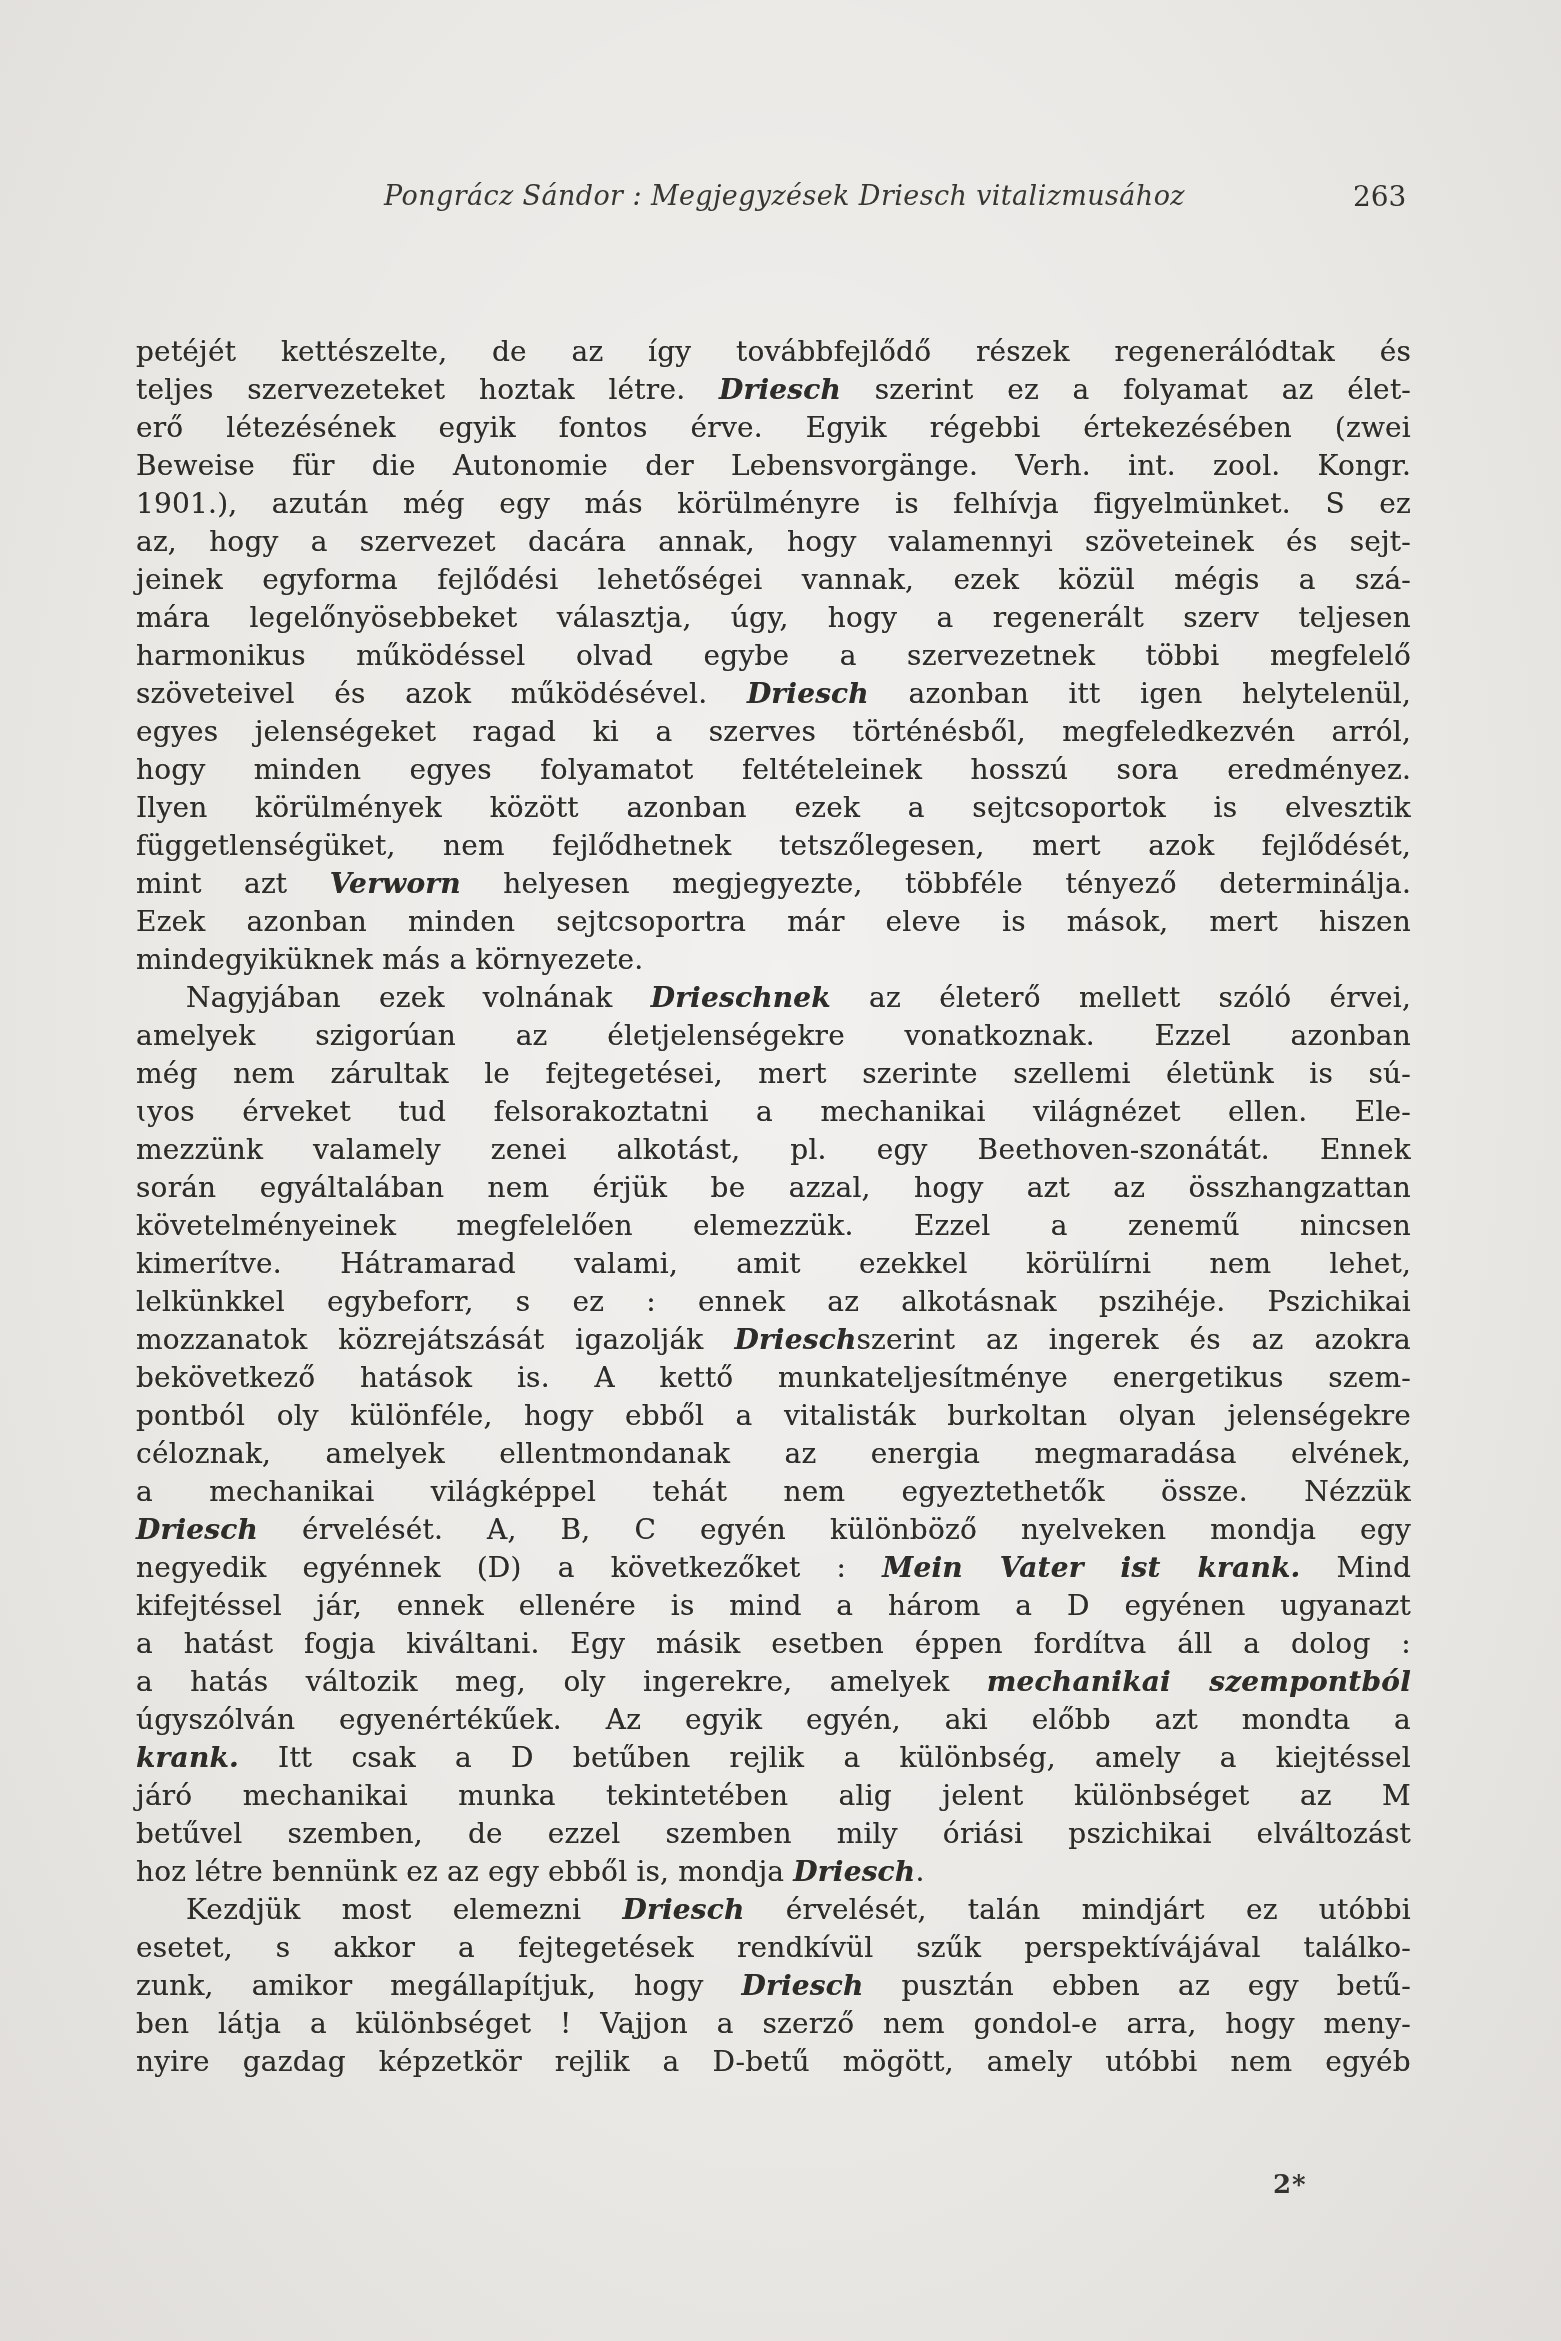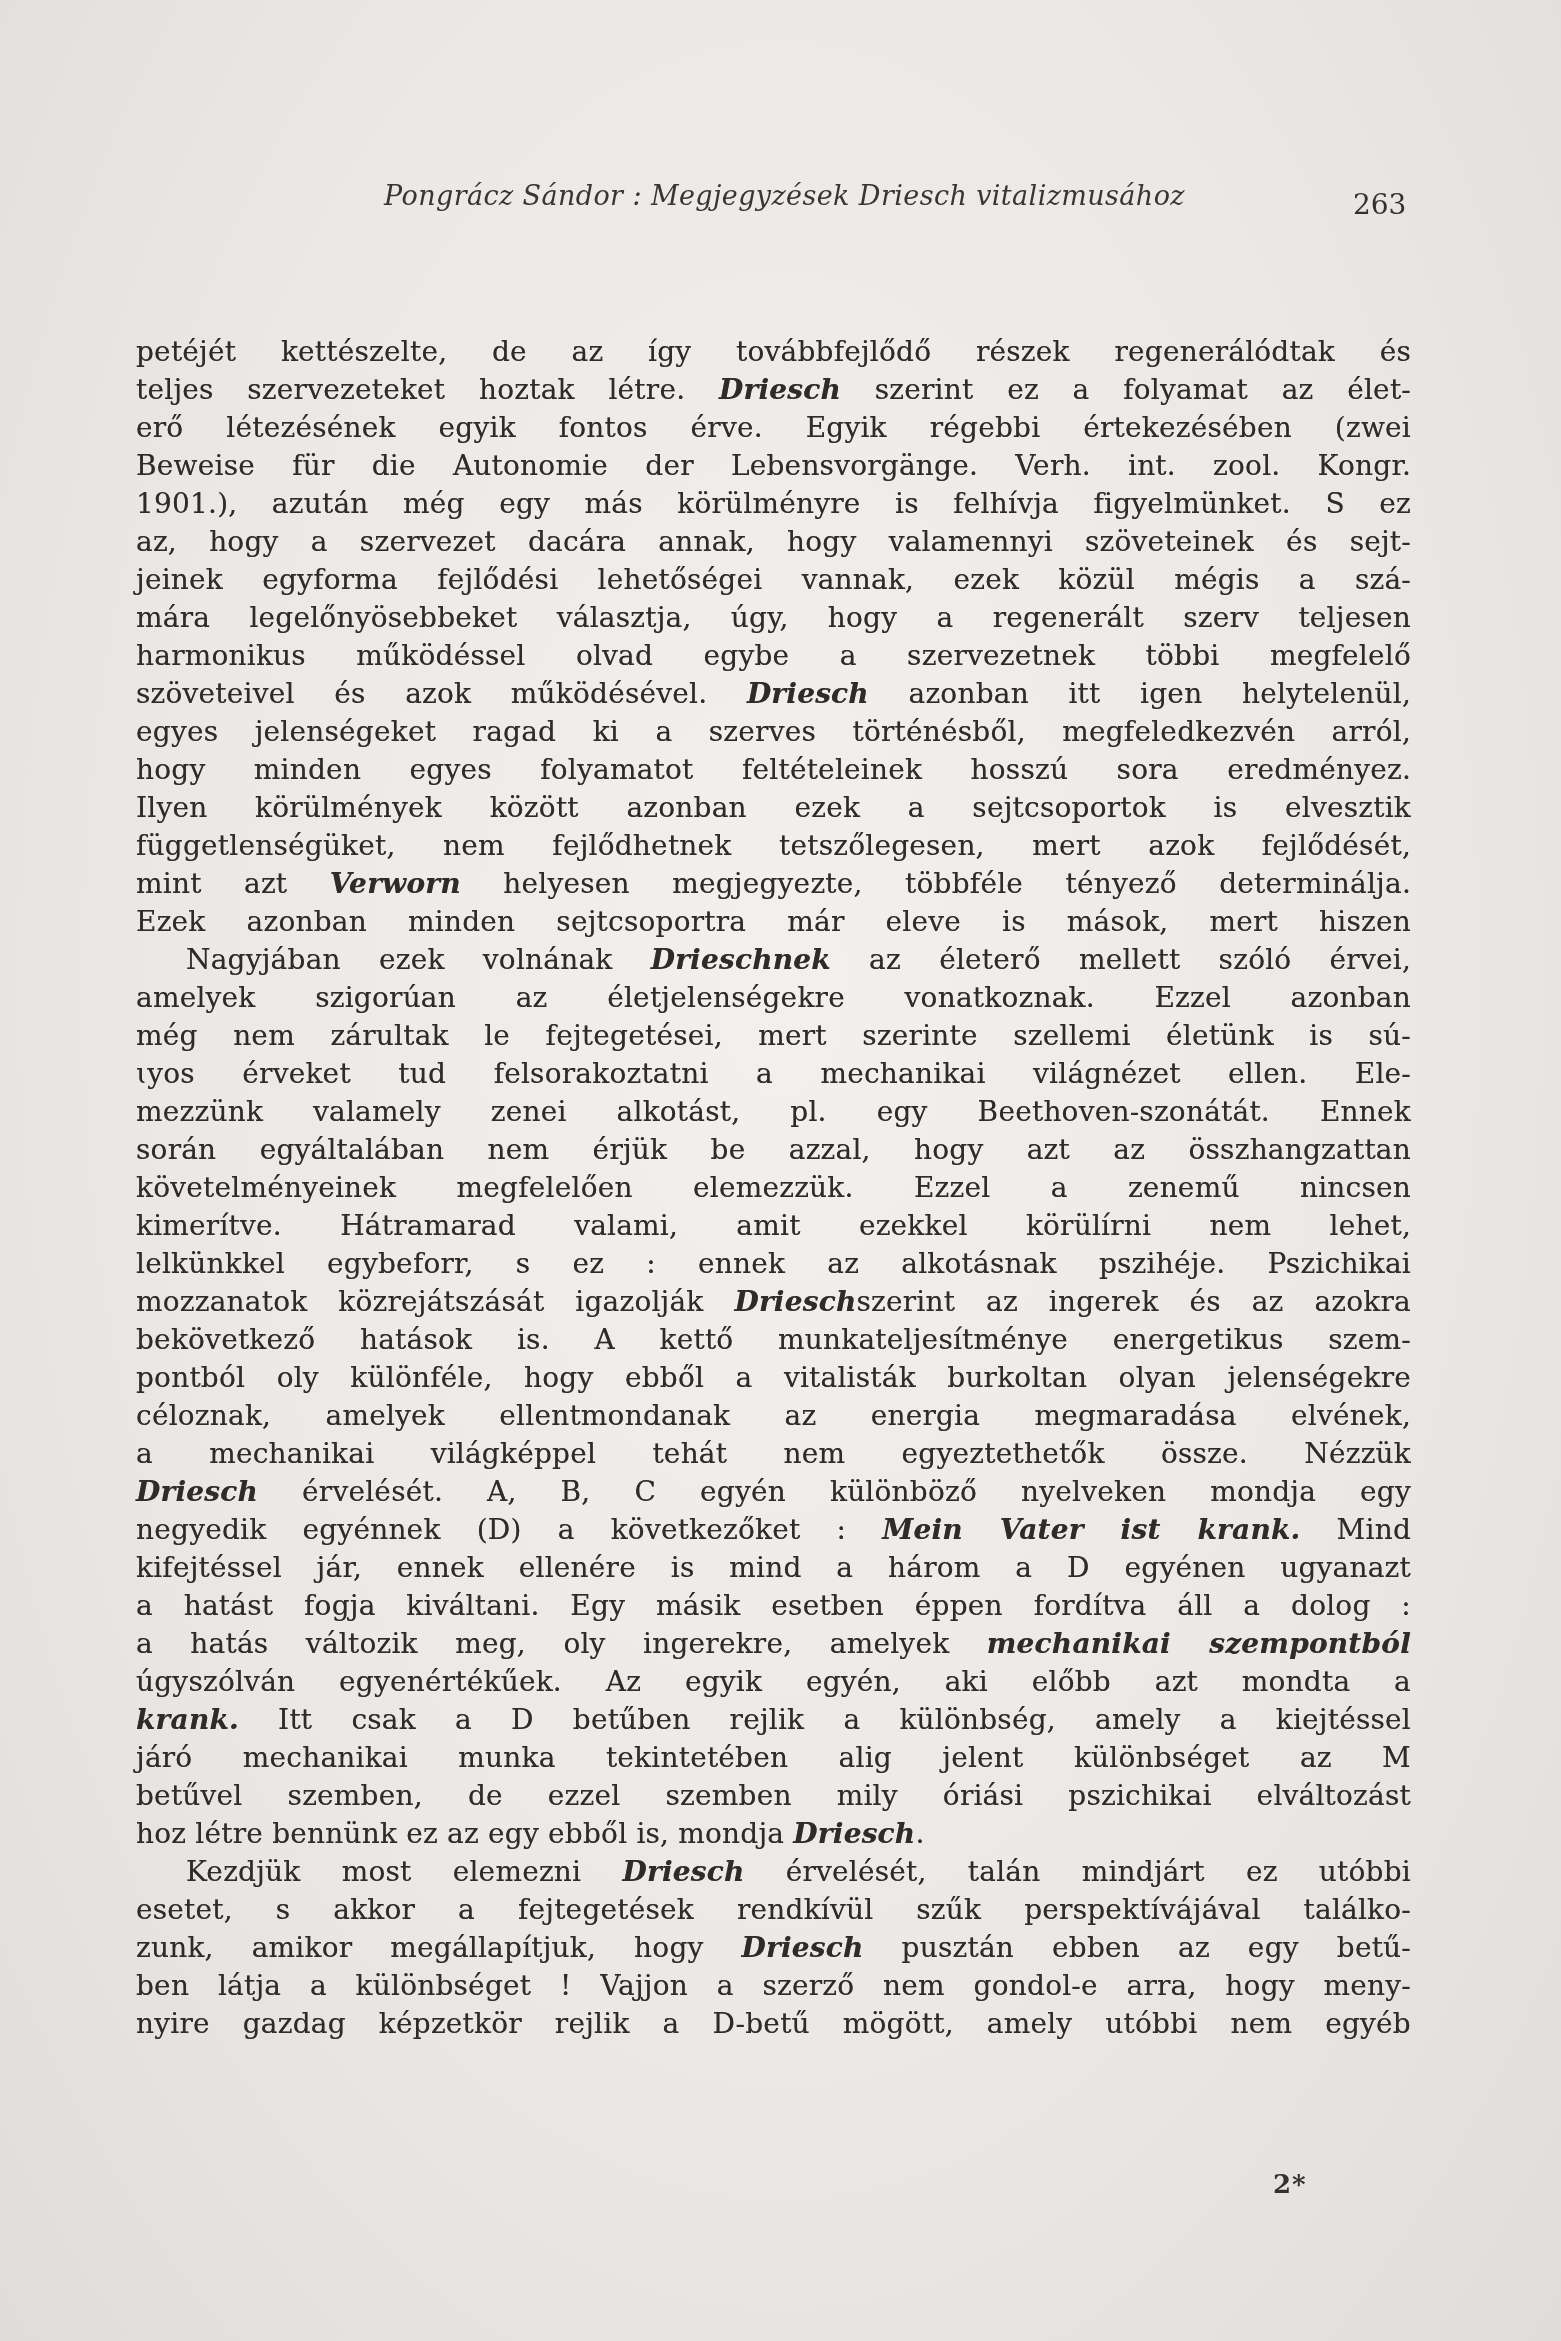--- a/index.html
+++ b/index.html
@@ -22,21 +22,21 @@
   }
   .running-header .title{
     position:absolute;left:50%;transform:translateX(-50%);
     font-style:italic;
     font-size:27px;
     white-space:nowrap;
     color:#383631;
     letter-spacing:0.4px;
   }
   .running-header .pagenum{
-    position:absolute;right:15.6px;top:8px;
+    position:absolute;right:15.6px;top:0;
     font-size:28px;
     color:#34322e;
   }
   .page-body{
     position:absolute;
     left:136px;top:333px;width:1275px;
     font-size:28px;
     line-height:38px;
     letter-spacing:0.2px;
     text-shadow:0 0 0.5px rgba(46,44,41,.55);
@@ -82,20 +82,21 @@
       <div class="line"><span class="rm">jeinek egyforma fejlődési lehetőségei vannak, ezek közül mégis a szá-</span></div>
       <div class="line"><span class="rm">mára legelőnyösebbeket választja, úgy, hogy a regenerált szerv teljesen</span></div>
       <div class="line"><span class="rm">harmonikus működéssel olvad egybe a szervezetnek többi megfelelő</span></div>
       <div class="line"><span class="rm">szöveteivel és azok működésével. </span><span class="it">Driesch</span><span class="rm"> azonban itt igen helytelenül,</span></div>
       <div class="line"><span class="rm">egyes jelenségeket ragad ki a szerves történésből, megfeledkezvén arról,</span></div>
       <div class="line"><span class="rm">hogy minden egyes folyamatot feltételeinek hosszú sora eredményez.</span></div>
       <div class="line"><span class="rm">Ilyen körülmények között azonban ezek a sejtcsoportok is elvesztik</span></div>
       <div class="line"><span class="rm">függetlenségüket, nem fejlődhetnek tetszőlegesen, mert azok fejlődését,</span></div>
       <div class="line"><span class="rm">mint azt </span><span class="it">Verworn</span><span class="rm"> helyesen megjegyezte, többféle tényező determinálja.</span></div>
       <div class="line"><span class="rm">Ezek azonban minden sejtcsoportra már eleve is mások, mert hiszen</span></div>
+      <div class="line no-just"><span class="rm">mindegyiküknek más a környezete.</span></div>
       <div class="line indent"><span class="rm">Nagyjában ezek volnának </span><span class="it">Drieschnek</span><span class="rm"> az életerő mellett szóló érvei,</span></div>
       <div class="line"><span class="rm">amelyek szigorúan az életjelenségekre vonatkoznak. Ezzel azonban</span></div>
       <div class="line"><span class="rm">még nem zárultak le fejtegetései, mert szerinte szellemi életünk is sú-</span></div>
       <div class="line"><span class="rm">ɩyos érveket tud felsorakoztatni a mechanikai világnézet ellen. Ele-</span></div>
       <div class="line"><span class="rm">mezzünk valamely zenei alkotást, pl. egy Beethoven-szonátát. Ennek</span></div>
       <div class="line"><span class="rm">során egyáltalában nem érjük be azzal, hogy azt az összhangzattan</span></div>
       <div class="line"><span class="rm">követelményeinek megfelelően elemezzük. Ezzel a zenemű nincsen</span></div>
       <div class="line"><span class="rm">kimerítve. Hátramarad valami, amit ezekkel körülírni nem lehet,</span></div>
       <div class="line"><span class="rm">lelkünkkel egybeforr, s ez : ennek az alkotásnak pszihéje. Pszichikai</span></div>
       <div class="line"><span class="rm">mozzanatok közrejátszását igazolják </span><span class="it">Driesch</span><span class="rm">szerint az ingerek és az azokra</span></div>

